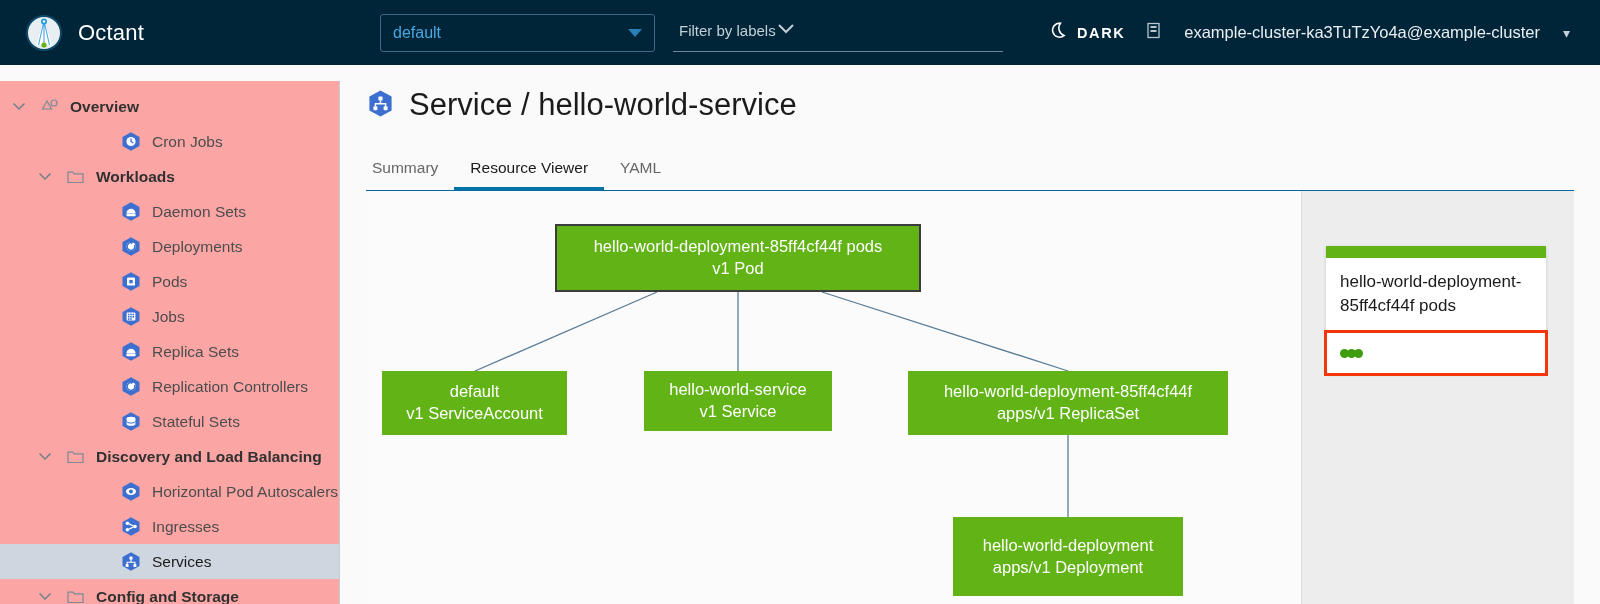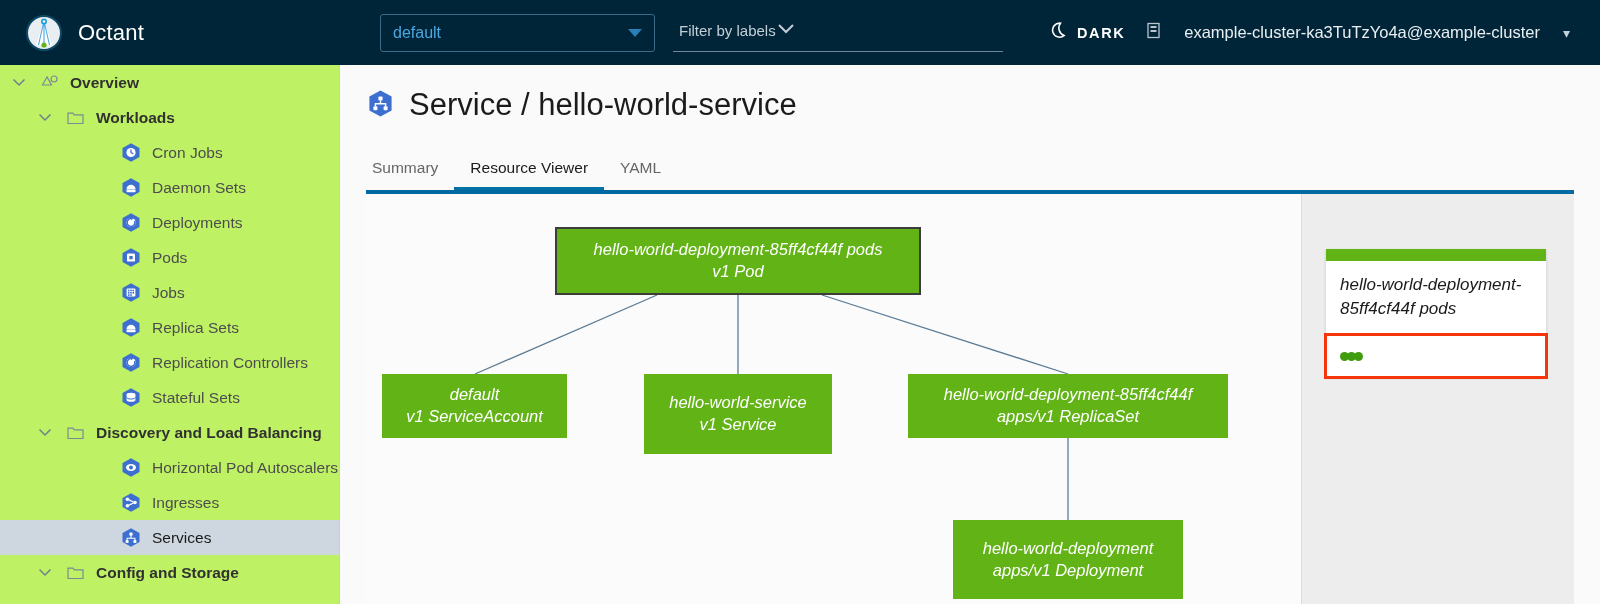--- a/index.html
+++ b/index.html
@@ -42,22 +42,22 @@
     display: flex; align-items: center; gap: 23px; margin-left: auto; margin-right: 10px; cursor: pointer; padding: 6px 4px;
   }
   .cluster-select .cname { color: #e8eef2; font-size: 16.5px; }
   .chev-sm { color: #c3cfd6; font-size: 14px; line-height: 1; }
 
   
   .body { flex: 1; display: flex; min-height: 0; }
 
   
   .sidebar {
-    width: 340px; min-width: 340px; background: #bef264;
-    border-right: 1px solid #cccccc; overflow: hidden;
+    width: 340px; min-width: 340px; background: #fca5a5;
+    border-right: 1px solid #cccccc; padding-top: 8px; overflow: hidden; margin-top: 16px;
   }
   .nav-row { display: flex; align-items: center; height: 35px; cursor: pointer; }
   .nav-row.sel { background: #ced7df; }
   .caret { width: 34px; display: flex; align-items: center; justify-content: center; color: #70808a; font-size: 13px; }
   .caret.hidden { visibility: hidden; }
   .nav-icon { width: 26px; display: flex; align-items: center; justify-content: center; }
   .nav-text { font-size: 15.5px; color: #4d4d4d; margin-left: 8px; }
   .nav-text.grp { font-weight: bold; color: #313131; }
   .nav-text.sel { color: #1b1b1b; }
   .ind-0 { padding-left: 2px; }
@@ -68,21 +68,21 @@
   .main { flex: 1; background: #fafafa; display: flex; flex-direction: column; min-width: 0; }
   .page-head { padding: 22px 0 0 26px; }
   .title-row { display: flex; align-items: center; gap: 14px; }
   .page-title { font-size: 31px; color: #1b1b1b; font-weight: normal; }
   .tabs { display: flex; gap: 0; margin-top: 30px; padding-left: 2px; }
   .tab { font-size: 15.5px; color: #666666; padding: 6px 16px 10px 16px; cursor: pointer; border-bottom: 3px solid transparent; }
   .tab:first-child { padding-left: 4px; }
   .tab.active { color: #1b1b1b; border-bottom: 3px solid #0072a3; }
 
   
-  .content { flex: 1; display: flex; min-height: 0; margin: 0 26px 0 26px; border-top: 4px solid #0369a1; font-style: italic; }
+  .content { flex: 1; display: flex; min-height: 0; margin: 0 26px 0 26px; border-top: 1px solid #0369a1; }
   .canvas { flex: 1; position: relative; background: #fbfbfb; border-right: 1px solid #dcdcdc; overflow: hidden; }
   .detail-panel { width: 272px; min-width: 272px; background: #ededed; position: relative; }
 
   
   .graph-svg { position: absolute; inset: 0; width: 100%; height: 100%; }
   .gnode {
     position: absolute; background: #62b316; color: #ffffff;
     display: flex; flex-direction: column; align-items: center; justify-content: center;
     text-align: center; font-size: 16.5px; line-height: 1.32; cursor: pointer;
   }
@@ -169,47 +169,47 @@
             </svg>
           </span>
           <span class="nav-icon">
             <svg width="19" height="17" viewBox="0 0 19 17">
               <path d="M2.5 11 L7 3 L11.5 11 Z" fill="none" stroke="#7b8a94" stroke-width="1.2"></path>
               <circle cx="14" cy="5" r="3" fill="none" stroke="#7b8a94" stroke-width="1.2"></circle>
             </svg>
           </span>
           <span class="nav-text grp">Overview</span>
         </div>
+        <div class="nav-row ind-2">
+          <span class="caret hidden">
+            <svg width="14" height="9" viewBox="0 0 14 9">
+              <path d="M1.5 1.5 L7 7 L12.5 1.5" stroke="#70808a" stroke-width="1.5" fill="none"></path>
+            </svg>
+          </span>
+          <span class="nav-icon">
+            <svg width="22" height="21" viewBox="0 0 22 21">
+              <path d="M11 1.3 L19.5 5.9 L19.5 15.1 L11 19.7 L2.5 15.1 L2.5 5.9 Z" fill="#3d6fd1"></path>
+              <circle cx="11" cy="10.5" r="4.6" fill="#fff"></circle>
+              <path d="M11 7.4 L11 10.5 L13.3 12" stroke="#3d6fd1" stroke-width="1.3" fill="none"></path>
+            </svg>
+          </span>
+          <span class="nav-text">Cron Jobs</span>
+        </div>
         <div class="nav-row ind-1">
           <span class="caret">
             <svg width="14" height="9" viewBox="0 0 14 9">
               <path d="M1.5 1.5 L7 7 L12.5 1.5" stroke="#70808a" stroke-width="1.5" fill="none"></path>
             </svg>
           </span>
           <span class="nav-icon">
             <svg width="17" height="15" viewBox="0 0 17 15">
               <path d="M1 3.2 L6 3.2 L7.2 4.8 L16 4.8 L16 13.5 L1 13.5 Z" fill="none" stroke="#7b8a94" stroke-width="1.2"></path>
             </svg>
           </span>
           <span class="nav-text grp">Workloads</span>
-        </div>
-        <div class="nav-row ind-2">
-          <span class="caret hidden">
-            <svg width="14" height="9" viewBox="0 0 14 9">
-              <path d="M1.5 1.5 L7 7 L12.5 1.5" stroke="#70808a" stroke-width="1.5" fill="none"></path>
-            </svg>
-          </span>
-          <span class="nav-icon">
-            <svg width="22" height="21" viewBox="0 0 22 21">
-              <path d="M11 1.3 L19.5 5.9 L19.5 15.1 L11 19.7 L2.5 15.1 L2.5 5.9 Z" fill="#3d6fd1"></path>
-              <circle cx="11" cy="10.5" r="4.6" fill="#fff"></circle>
-              <path d="M11 7.4 L11 10.5 L13.3 12" stroke="#3d6fd1" stroke-width="1.3" fill="none"></path>
-            </svg>
-          </span>
-          <span class="nav-text">Cron Jobs</span>
         </div>
         <div class="nav-row ind-2">
           <span class="caret hidden">
             <svg width="14" height="9" viewBox="0 0 14 9">
               <path d="M1.5 1.5 L7 7 L12.5 1.5" stroke="#70808a" stroke-width="1.5" fill="none"></path>
             </svg>
           </span>
           <span class="nav-icon">
             <svg width="22" height="21" viewBox="0 0 22 21">
               <path d="M11 1.3 L19.5 5.9 L19.5 15.1 L11 19.7 L2.5 15.1 L2.5 5.9 Z" fill="#3d6fd1"></path>
@@ -430,21 +430,21 @@
               <line x1="702" y1="244" x2="702" y2="326" stroke="#5b7c96" stroke-width="1.3"></line>
             </svg>
         <div class="gnode selected" style="left: 189px; top: 33px; width: 366px; height: 68px; background: rgb(98, 179, 22);">
               <div>hello-world-deployment-85ff4cf44f pods</div>
               <div class="l2">v1 Pod</div>
             </div>
             <div class="gnode" style="left: 16px; top: 180px; width: 185px; height: 64px; background: rgb(98, 179, 22);">
               <div>default</div>
               <div class="l2">v1 ServiceAccount</div>
             </div>
-            <div class="gnode" style="left: 278px; top: 180px; width: 188px; height: 80px; background: rgb(98, 179, 22);">
+            <div class="gnode" style="left: 278px; top: 180px; width: 188px; height: 60px; background: rgb(98, 179, 22);">
               <div>hello-world-service</div>
               <div class="l2">v1 Service</div>
             </div>
             <div class="gnode" style="left: 542px; top: 180px; width: 320px; height: 64px; background: rgb(98, 179, 22);">
               <div>hello-world-deployment-85ff4cf44f</div>
               <div class="l2">apps/v1 ReplicaSet</div>
             </div>
             <div class="gnode" style="left: 587px; top: 326px; width: 230px; height: 79px; background: rgb(98, 179, 22);">
               <div>hello-world-deployment</div>
               <div class="l2">apps/v1 Deployment</div>

